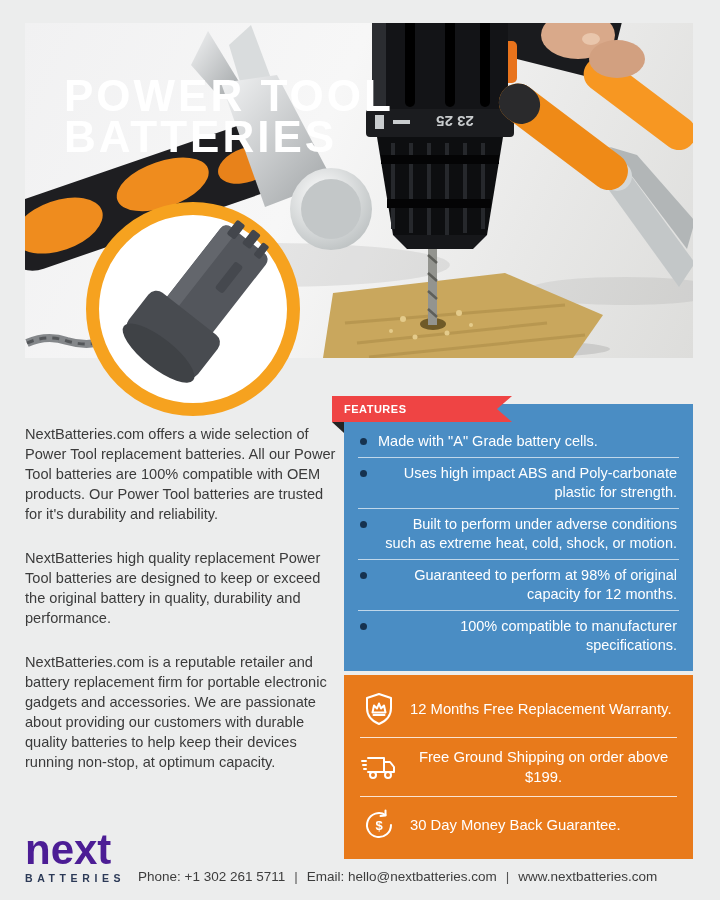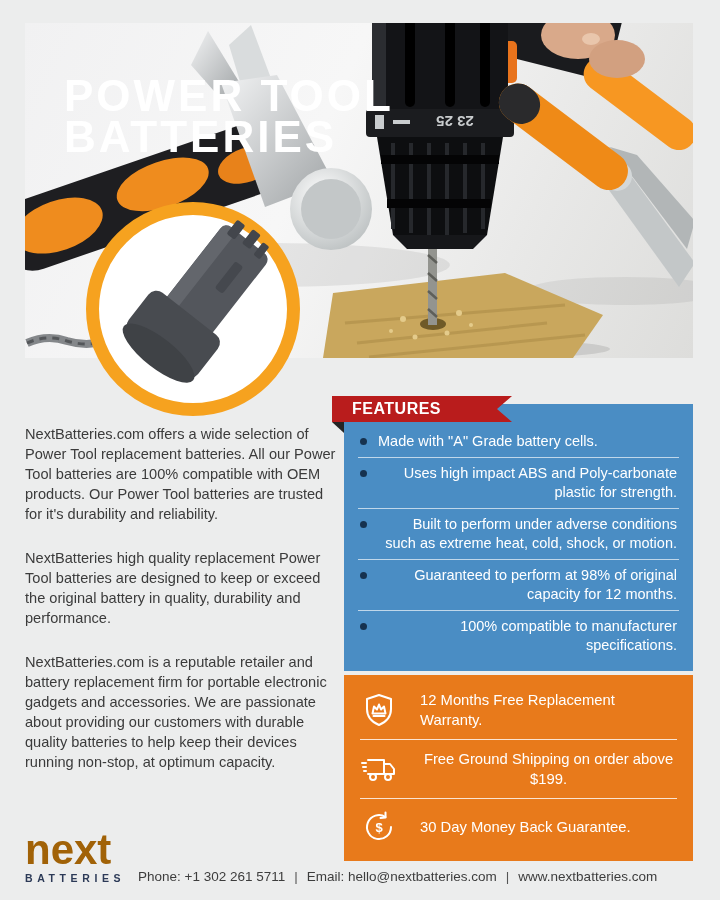--- a/index.html
+++ b/index.html
@@ -30,48 +30,48 @@
     color:#3b3b3b;font-size:14.6px;line-height:20px;
   }
   .intro p{margin:0 0 24px 0;}
   
   .features{
     position:absolute;left:344px;top:404px;width:349px;box-sizing:border-box;
     background:#4A8DC4;padding:22px 14px 10px 14px;
   }
   .ribbon{
     position:absolute;left:-12px;top:-8px;height:26px;width:180px;box-sizing:border-box;
-    background:#b91c1c;color:#fff;font-weight:bold;font-size:16px;letter-spacing:.5px;
-    line-height:26px;padding-left:20px;
+    background:#ef4444;color:#fff;font-weight:bold;font-size:11px;letter-spacing:.5px;
+    line-height:26px;padding-left:12px;
     clip-path:polygon(0 0,100% 0,calc(100% - 15px) 50%,100% 100%,0 100%);
     z-index:2;
   }
   .ribbon-fold{
     position:absolute;left:-12px;top:18px;width:12px;height:11px;background:#242424;
     clip-path:polygon(0 0,100% 0,100% 100%);
   }
   .feat-item{
     display:flex;gap:11px;padding:6px 2px;color:#ffffff;font-size:14.5px;line-height:19px;
   }
   .feat-item + .feat-item{border-top:1px solid rgba(255,255,255,.65);text-align:right;}
   .dot{width:7px;height:7px;border-radius:50%;background:#16324F;margin-top:6px;flex:none;}
   
   .benefits{
     position:absolute;left:344px;top:675px;width:349px;box-sizing:border-box;
     background:#E87A1B;padding:6px 16px;
   }
   .benefit-row{
-    display:flex;align-items:center;gap:22px;padding:9px 0;
+    display:flex;align-items:center;gap:12px;padding:9px 0;
     color:#ffffff;font-size:14.8px;line-height:20px;
   }
   .benefit-row + .benefit-row{border-top:1px solid rgba(255,255,255,.8);text-align:center;}
   .benefit-icon{flex:none;width:38px;height:38px;display:flex;align-items:center;justify-content:center;}
   
   .logo{position:absolute;left:25px;top:831px;}
-  .logo-next{font-size:42px;font-weight:bold;color:#a16207;line-height:38px;}
+  .logo-next{font-size:42px;font-weight:bold;color:#4c1d95;line-height:38px;}
   .logo-batteries{font-size:10.5px;font-weight:bold;color:#2C3A57;letter-spacing:4.6px;margin-top:3px;}
   .contact{position:absolute;left:138px;top:869px;font-size:13.5px;color:#3d3d3d;white-space:nowrap;}
   .contact .sep{margin:0 9px;color:#555;}
 </style>
 </head>
 <body>
 
 <div class="hero">
   <svg class="hero-art" width="668" height="335" viewBox="0 0 668 335">
     <defs>

